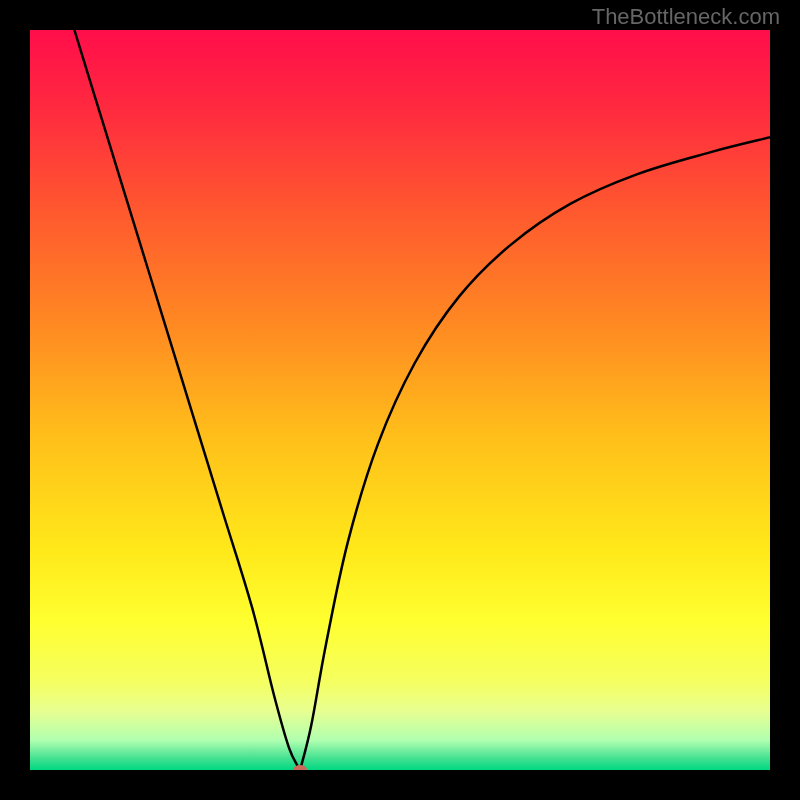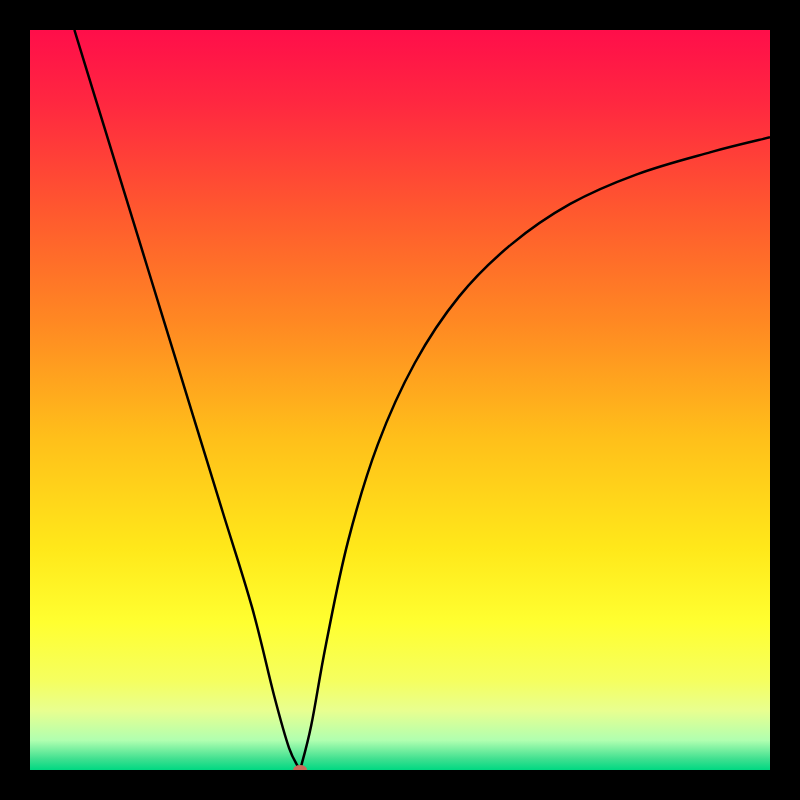--- a/index.html
+++ b/index.html
@@ -48,20 +48,21 @@
   }
   .marker {
     fill: #C96A5A;
     stroke: none;
   }
 </style>
 </head>
 <body>
 
 <div class="container">
+  <div class="watermark">TheBottleneck.com</div>
   <div class="plot-area">
     <svg class="gradient-bg" viewBox="0 0 740 740" preserveAspectRatio="none">
       <defs>
         <linearGradient id="bg-grad" x1="0" y1="0" x2="0" y2="1">
             <stop offset="0%" stop-color="#FF0E4A"></stop>
             <stop offset="10%" stop-color="#FF2840"></stop>
             <stop offset="25%" stop-color="#FF5A2E"></stop>
             <stop offset="40%" stop-color="#FF8A22"></stop>
             <stop offset="55.00000000000001%" stop-color="#FFBF1A"></stop>
             <stop offset="70%" stop-color="#FFE81A"></stop>

